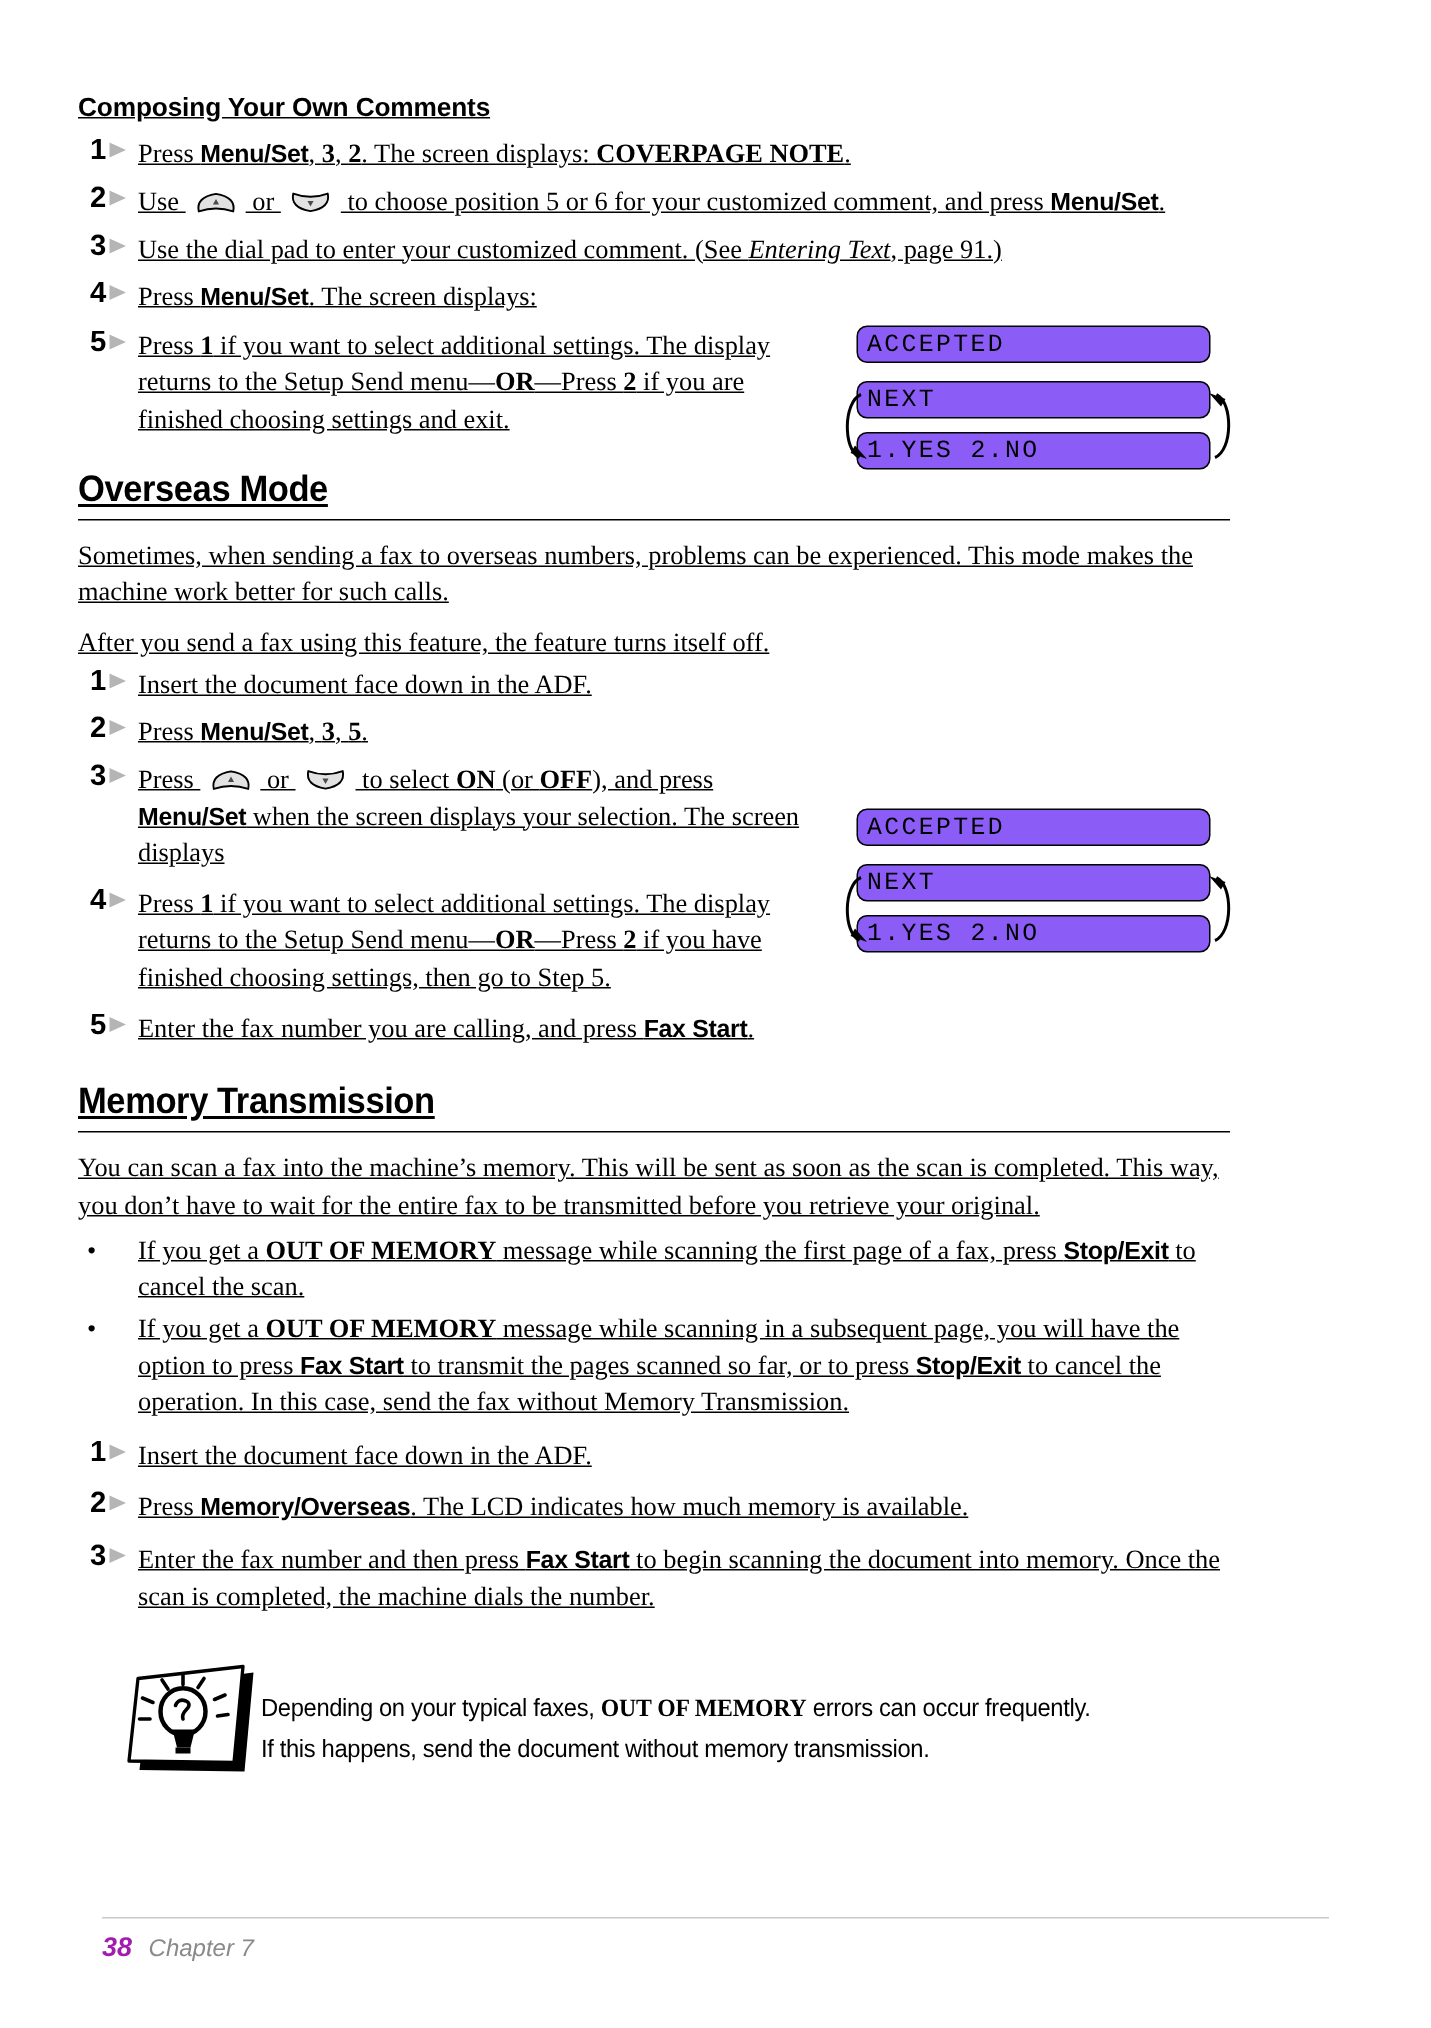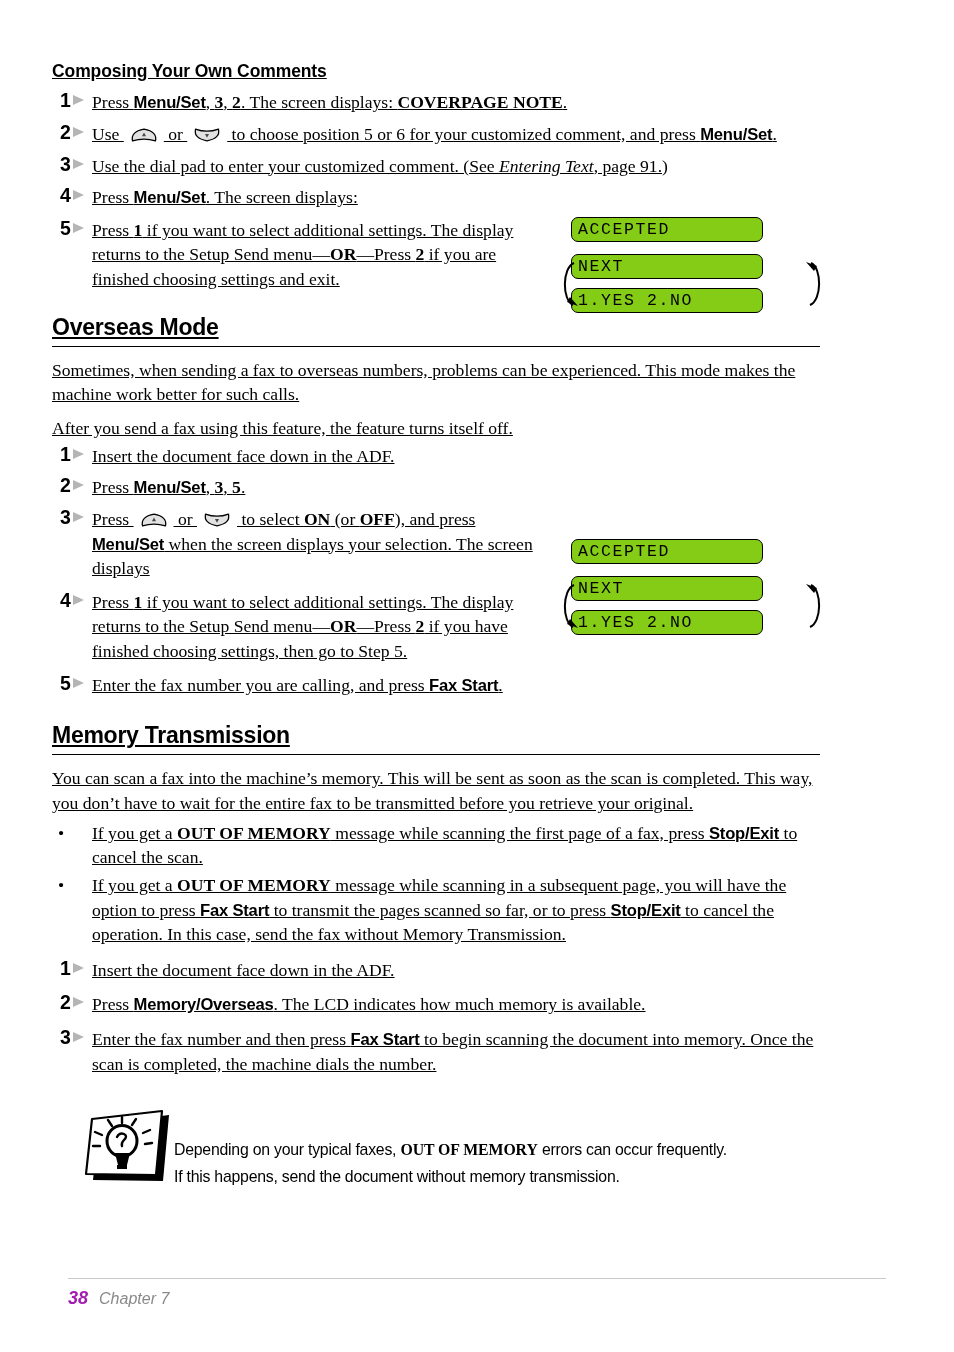--- a/index.html
+++ b/index.html
@@ -138,27 +138,27 @@
     margin: 0 3px;
   }
 
   
   .lcd-group {
     position: absolute;
     width: 262px;
   }
   .lcd-box {
     position: relative;
-    width: 192px;
+    width: 236px;
     height: 25px;
     margin-left: 10px;
     border: 1.6px solid #000;
     border-radius: 7px;
     box-sizing: border-box;
-    background: #84cc16;
+    background: #8b5cf6;
   }
   .lcd-box span {
     position: absolute;
     left: 6px;
     top: 50%;
     transform: translateY(-50%);
     font-family: "Liberation Mono", monospace;
     font-size: 16.5px;
     letter-spacing: 1.6px;
     white-space: pre;
@@ -175,21 +175,21 @@
     pointer-events: none;
   }
 
   
   .note {
     position: absolute;
     left: 70px;
     top: 1107px;
     width: 780px;
     display: flex;
-    align-items: flex-end;
+    align-items: center;
   }
   .note-icon {
     width: 104px;
     flex: 0 0 104px;
     padding-top: 2px;
   }
   .note-text {
     font-family: "Liberation Sans", sans-serif;
     font-size: 16.6px;
     line-height: 1.62;

